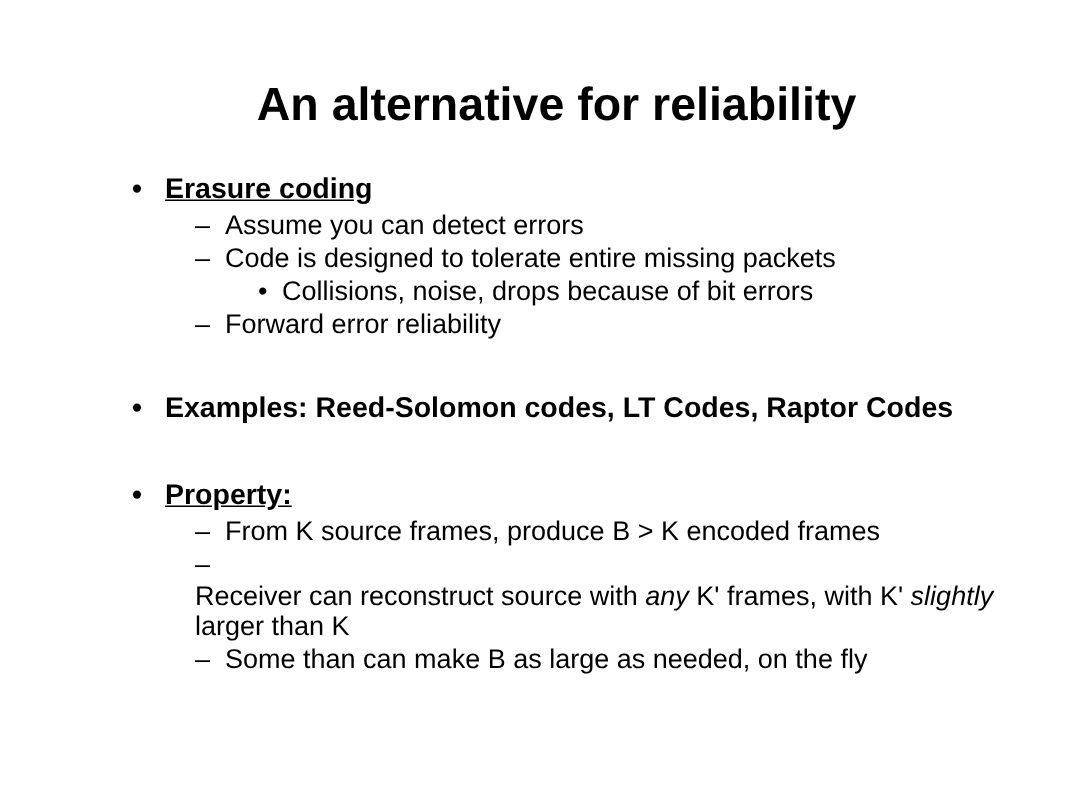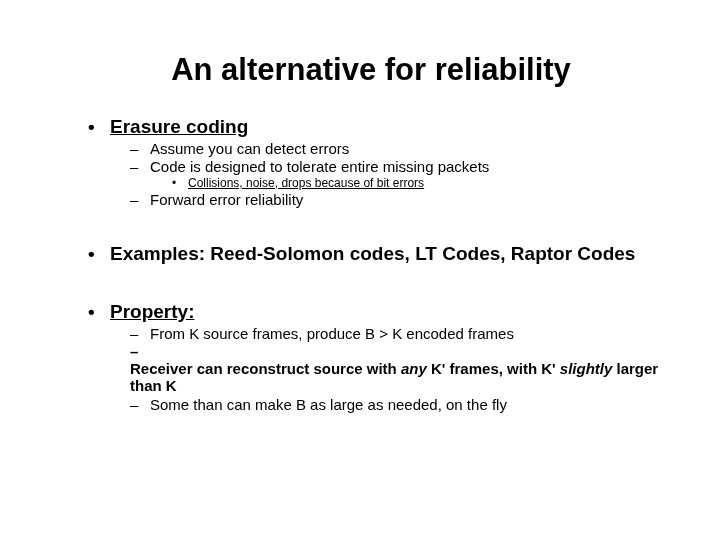--- a/index.html
+++ b/index.html
@@ -30,31 +30,30 @@
     text-decoration: underline;
   }
   .l1.bold { font-weight: bold; }
   .l1 .bullet {
     display: inline-block;
     width: 22px;
     vertical-align: top;
   }
   .l2 {
     margin: 1px 0 1px 58px;
-    font-size: 15px;
+    font-size: 18px;
   }
   .l2 .dash {
     display: inline-block;
     width: 20px;
     vertical-align: top;
   }
   .l3 {
     margin: 1px 0 1px 100px;
-    font-size: 12px;
-    text-decoration: underline;
+    font-size: 18px;
   }
   .l3 .dot {
     display: inline-block;
     width: 16px;
     vertical-align: top;
   }
   .spacer { height: 34px; }
   .wrap {
     display: inline;
   }
@@ -91,20 +90,20 @@
   </div>
 
   <div class="spacer"></div>
 
   <div class="l1 bold">
     <span class="bullet">•</span><span>Property:</span>
   </div>
   <div class="l2">
     <span class="dash">–</span><span>From K source frames, produce B &gt; K encoded frames</span>
   </div>
-  <div class="l2" style="line-height:1.15;font-weight:bold;">
+  <div class="l2" style="line-height:1.15;">
     <span class="dash" style="vertical-align:top;">–</span><span style="display:inline-block; width:540px; vertical-align:top;"><span class="seg">Receiver can reconstruct source with </span><span class="seg italic">any</span><span class="seg"> K' frames, with K' </span><span class="seg italic">slightly</span><span class="seg"> larger than K</span></span>
   </div>
   <div class="l2">
     <span class="dash">–</span><span>Some than can make B as large as needed, on the fly</span>
   </div>
 
 </div>
 
 </body></html>

